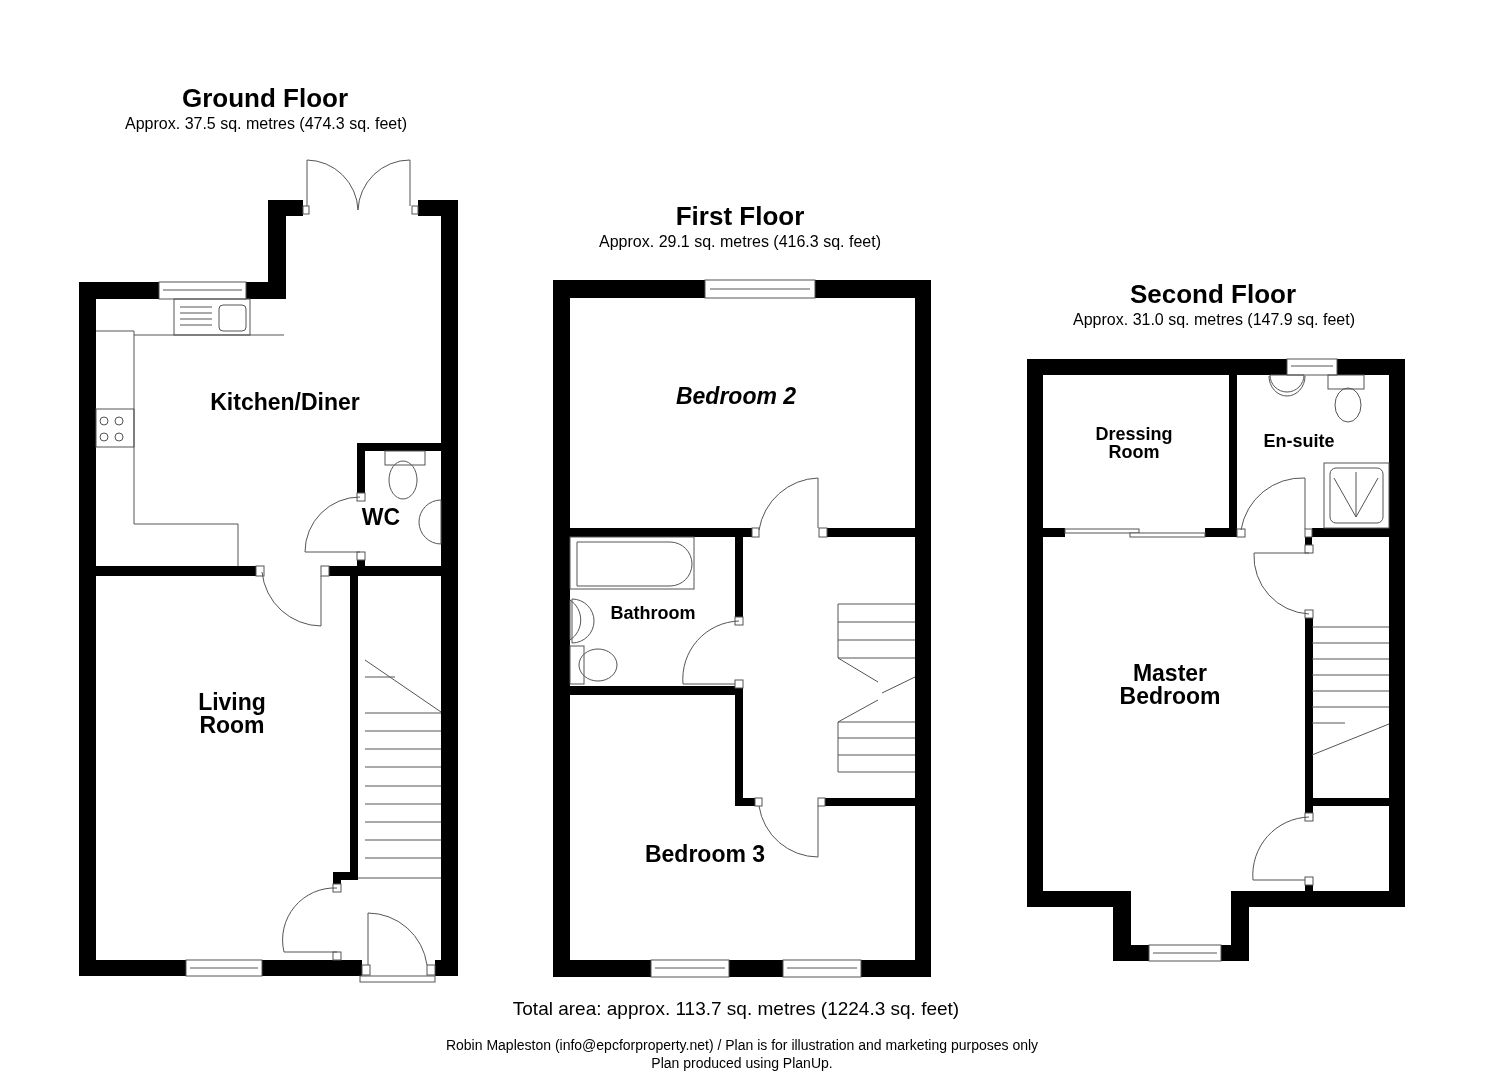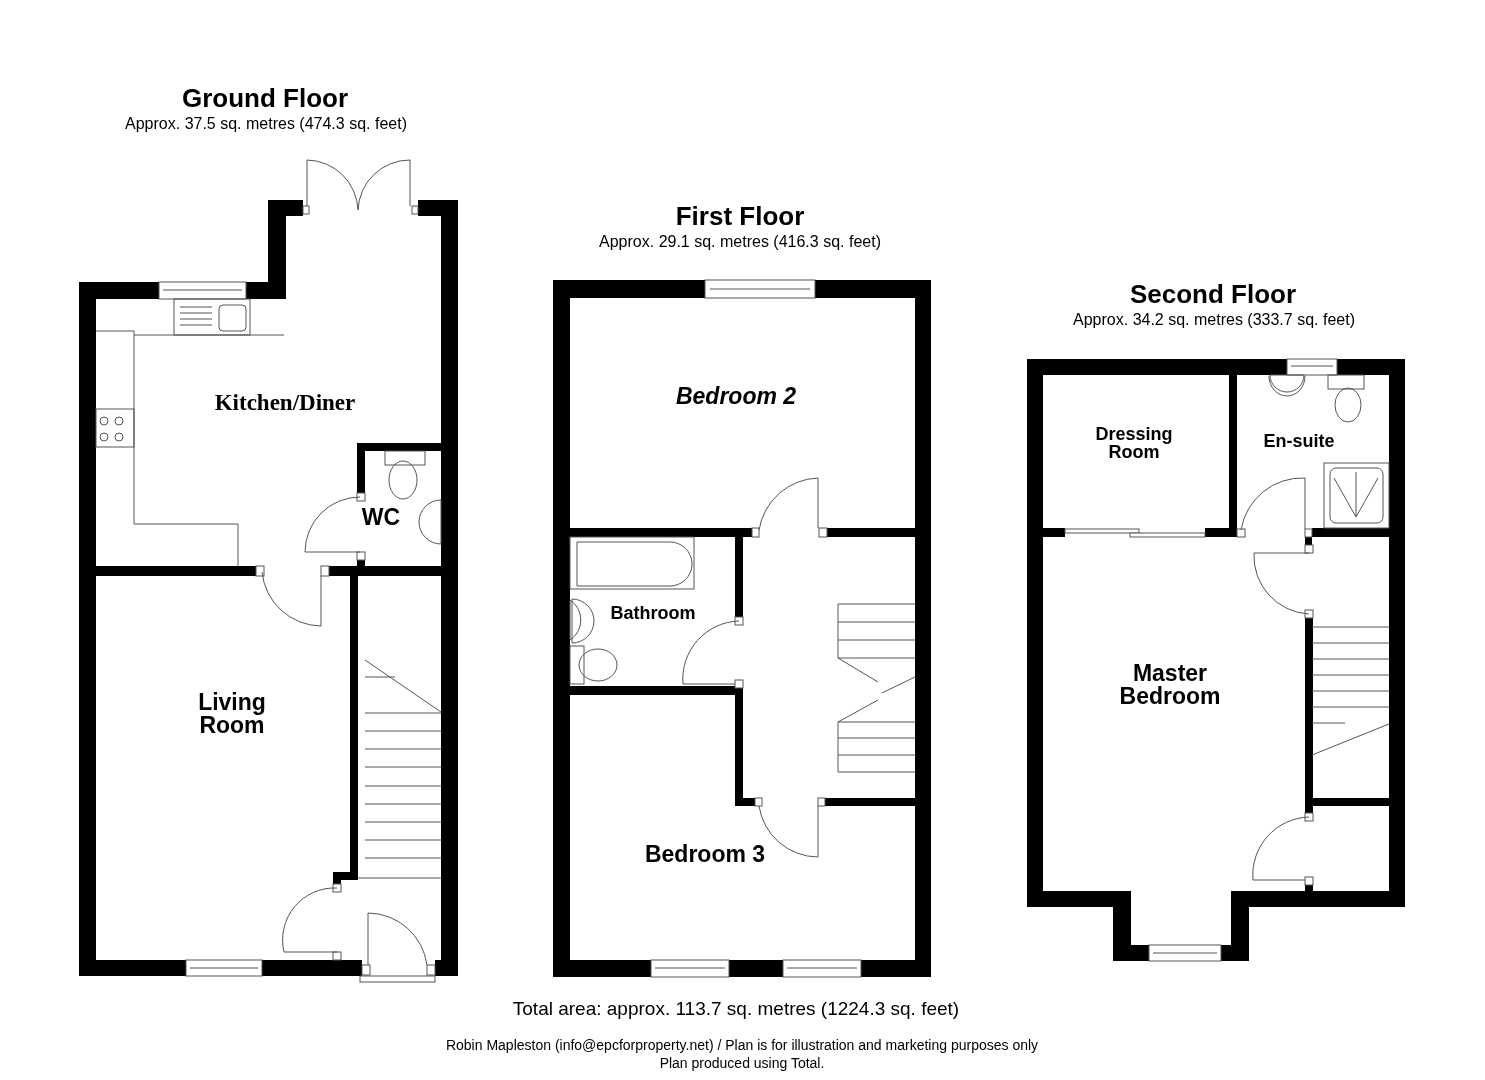--- a/index.html
+++ b/index.html
@@ -20,21 +20,21 @@
 </head>
 <body>
 
 <div class="floor-title" style="left:265px; top:83px;">Ground Floor</div>
 <div class="floor-sub" style="left:266px; top:115px;">Approx. 37.5 sq. metres (474.3 sq. feet)</div>
 
 <div class="floor-title" style="left:740px; top:201px;">First Floor</div>
 <div class="floor-sub" style="left:740px; top:233px;">Approx. 29.1 sq. metres (416.3 sq. feet)</div>
 
 <div class="floor-title" style="left:1213px; top:279px;">Second Floor</div>
-<div class="floor-sub" style="left:1214px; top:311px;">Approx. 34.2 sq. metres (333.7 sq. feet)</div>
+<div class="floor-sub" style="left:1214px; top:311px;">Approx. 31.0 sq. metres (147.9 sq. feet)</div>
 
 <svg class="plan" width="1485" height="1080" viewBox="0 0 1485 1080">
 
   <g>
 
     <rect class="wall" x="79" y="282" width="17" height="694"></rect>
     <rect class="wall" x="79" y="282" width="80" height="17"></rect>
     <rect class="wall" x="246" y="282" width="40" height="17"></rect>
     <rect class="wall" x="268" y="200" width="18" height="99"></rect>
     <rect class="wall" x="268" y="200" width="35" height="16"></rect>
@@ -227,21 +227,21 @@
     <line class="thin" x1="1312" y1="707" x2="1389" y2="707"></line>
     <line class="thin" x1="1312" y1="723" x2="1345" y2="723"></line>
     <line class="thin" x1="1389" y1="724" x2="1312" y2="755"></line>
 
     <rect class="jamb" x="1305" y="813" width="8" height="8"></rect>
     <rect class="jamb" x="1305" y="877" width="8" height="8"></rect>
     <path class="thin" d="M1309 817 A58 58 0 0 0 1253 880 L1305 880"></path>
   </g>
 </svg>
 
-<div class="room-label lg" style="left:285px; top:403px;font-family:Liberation Serif, serif;"><span>Kitchen/Diner</span></div>
+<div class="room-label lg" style="left:285px; top:403px;"><span>Kitchen/Diner</span></div>
 <div class="room-label lg" style="left:381px; top:518px;"><span>WC</span></div>
 <div class="room-label lg" style="left:232px; top:714px;">
   <div>Living</div>
     <div>Room</div>
 </div>
 
 <div class="room-label lg" style="left:736px; top:397px;font-style:italic;"><span>Bedroom 2</span></div>
 <div class="room-label md" style="left:653px; top:613px;"><span>Bathroom</span></div>
 <div class="room-label lg" style="left:705px; top:855px;"><span>Bedroom 3</span></div>
 
@@ -250,13 +250,13 @@
     <div>Room</div>
 </div>
 <div class="room-label md" style="left:1299px; top:441px;"><span>En-suite</span></div>
 <div class="room-label lg" style="left:1170px; top:685px;">
   <div>Master</div>
     <div>Bedroom</div>
 </div>
 
 <div class="total">Total area: approx. 113.7 sq. metres (1224.3 sq. feet)</div>
 <div class="credit" style="top:1037px;">Robin Mapleston (info@epcforproperty.net) / Plan is for illustration and marketing purposes only</div>
-<div class="credit" style="top:1055px;">Plan produced using Total.</div>
+<div class="credit" style="top:1055px;">Plan produced using PlanUp.</div>
 
 </body></html>

